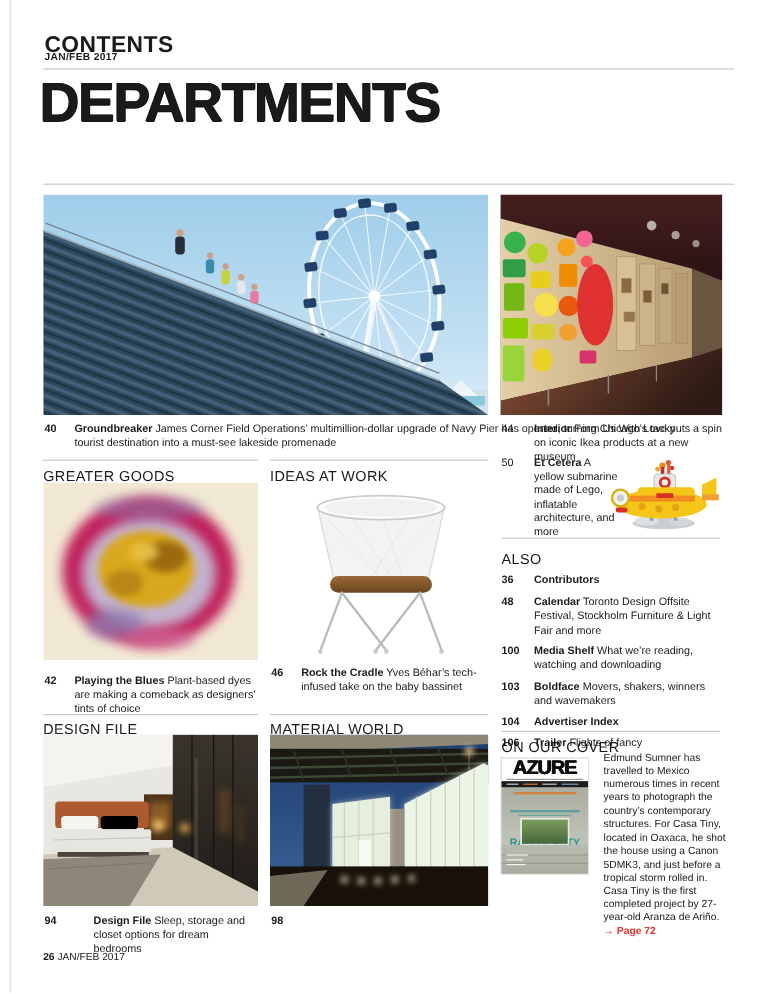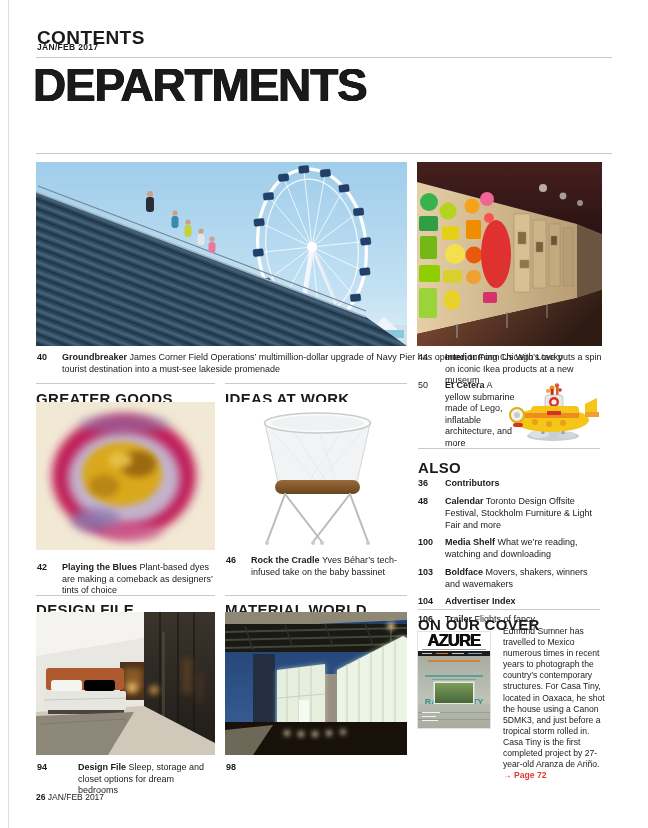--- a/index.html
+++ b/index.html
@@ -5,21 +5,21 @@
   html,body{margin:0;padding:0;background:#ffffff;}
   #page{position:relative;width:648px;height:828px;background:#ffffff;overflow:hidden;
         font-family:"Liberation Sans",sans-serif;color:#1a1a1a;}
   .abs{position:absolute;}
   .rule{position:absolute;height:1px;background:#c9c9c9;}
   .edge{position:absolute;width:1px;background:#dedede;}
   .contents-h{font-size:19px;font-weight:bold;letter-spacing:.4px;}
   .issue{font-size:8.5px;font-weight:bold;letter-spacing:.3px;}
   .headline{font-size:46px;font-weight:bold;letter-spacing:-1.2px;line-height:1;
             text-shadow:.5px 0 0 #111,-.5px 0 0 #111,0 .4px 0 #111;}
-  .sec-h{font-size:15px;font-weight:bold;letter-spacing:.35px;}
+  .sec-h{font-size:12px;font-weight:normal;letter-spacing:.35px;}
   .cap{display:flex;font-size:9px;line-height:11.5px;}
   .cap .num{font-weight:bold;flex:0 0 25px;}
   .cap .num3{font-weight:normal;flex:0 0 27px;}
   .cap-t{font-weight:bold;}
   .also-item{display:flex;font-size:9px;line-height:12px;margin-bottom:5.5px;}
   .also-item .num3{font-weight:bold;flex:0 0 27px;}
   .cover-text{font-size:8.6px;line-height:11.1px;}
   .red{color:#e43531;font-weight:bold;}
   .photo{position:absolute;overflow:hidden;}
   svg{display:block;}

